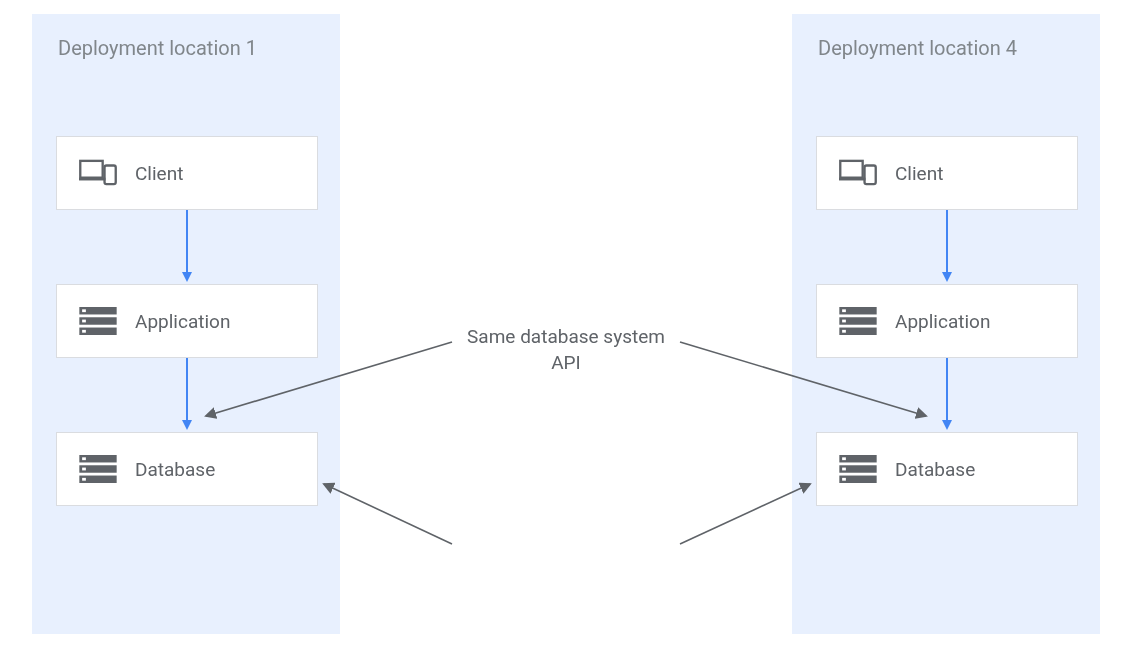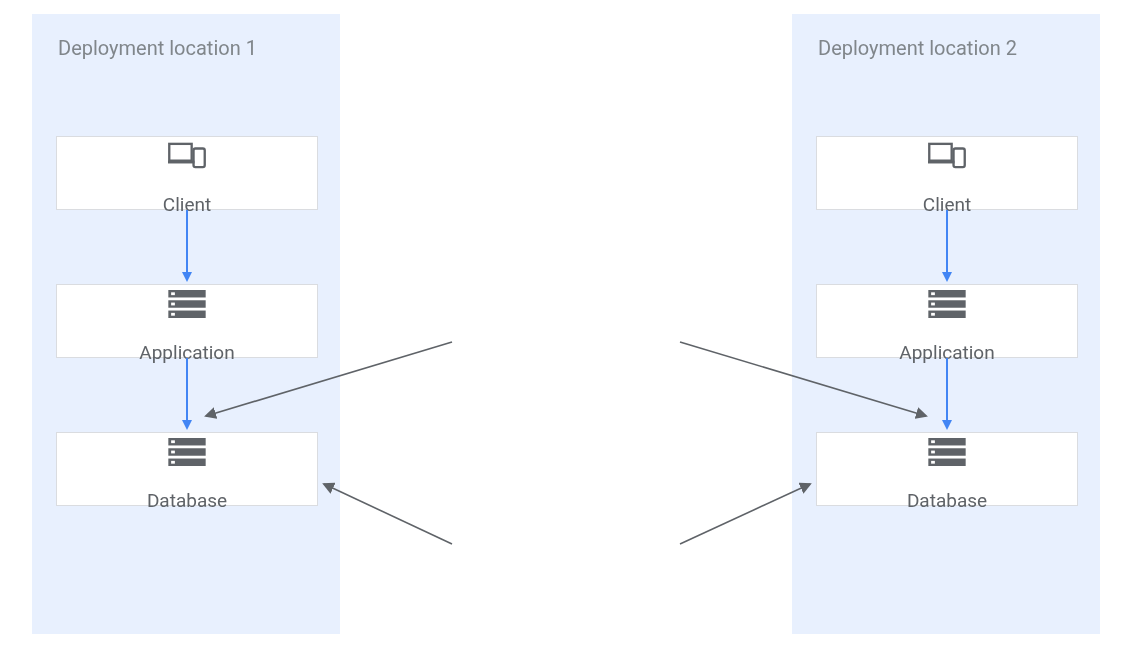--- a/index.html
+++ b/index.html
@@ -31,21 +31,20 @@
     position: absolute;
     background: #fff;
     border: 1px solid #dadce0;
     box-sizing: border-box;
     display: flex;
     align-items: center;
     gap: 18px;
     padding: 0 22px;
     height: 74px;
     width: 262px;
-    flex-direction: column;
   }
   .node-label {
     font-size: 19px;
     color: #5f6368;
   }
   .icon {
     width: 38px;
     height: 30px;
     flex: 0 0 38px;
     display: flex;
@@ -72,21 +71,21 @@
 </head>
 <body>
 
 <div class="canvas">
 
   <div class="region" style="left:32px; top:14px; width:308px; height:620px;">
     <div class="region-title">Deployment location 1</div>
   </div>
 
   <div class="region" style="left:792px; top:14px; width:308px; height:620px;">
-    <div class="region-title">Deployment location 2</div>
+    <div class="region-title">Deployment location 4</div>
   </div>
 
   <div class="node" style="left:56px; top:136px;">
     <span class="icon">
       <svg viewBox="0 0 40 30" width="38" height="28">
         <rect x="1" y="2" width="24" height="18" fill="none" stroke="#5f6368" stroke-width="2.5"></rect>
         <rect x="-2" y="20" width="30" height="3" fill="#5f6368"></rect>
         <rect x="27" y="7" width="12" height="20" rx="2" fill="none" stroke="#5f6368" stroke-width="2.5"></rect>
       </svg>
     </span>
@@ -153,20 +152,21 @@
         <rect x="0" y="11" width="40" height="8" fill="#5f6368"></rect>
         <rect x="0" y="22" width="40" height="8" fill="#5f6368"></rect>
         <rect x="3" y="2.5" width="4" height="3" fill="#fff"></rect>
         <rect x="3" y="13.5" width="4" height="3" fill="#fff"></rect>
         <rect x="3" y="24.5" width="4" height="3" fill="#fff"></rect>
       </svg>
     </span>
     <span class="node-label">Database</span>
   </div>
 
+  <div class="annotation" style="left:456px; top:324px;">Same database system API</div>
 
 
   <svg class="overlay">
     <defs>
       <marker id="arrBlue" markerWidth="10" markerHeight="10" refX="8" refY="5" orient="auto" markerUnits="userSpaceOnUse">
         <path d="M0,0 L10,5 L0,10 Z" fill="#4285f4"></path>
       </marker>
       <marker id="arrGray" markerWidth="12" markerHeight="12" refX="10" refY="6" orient="auto" markerUnits="userSpaceOnUse">
         <path d="M0,0 L12,6 L0,12 Z" fill="#5f6368"></path>
       </marker>

